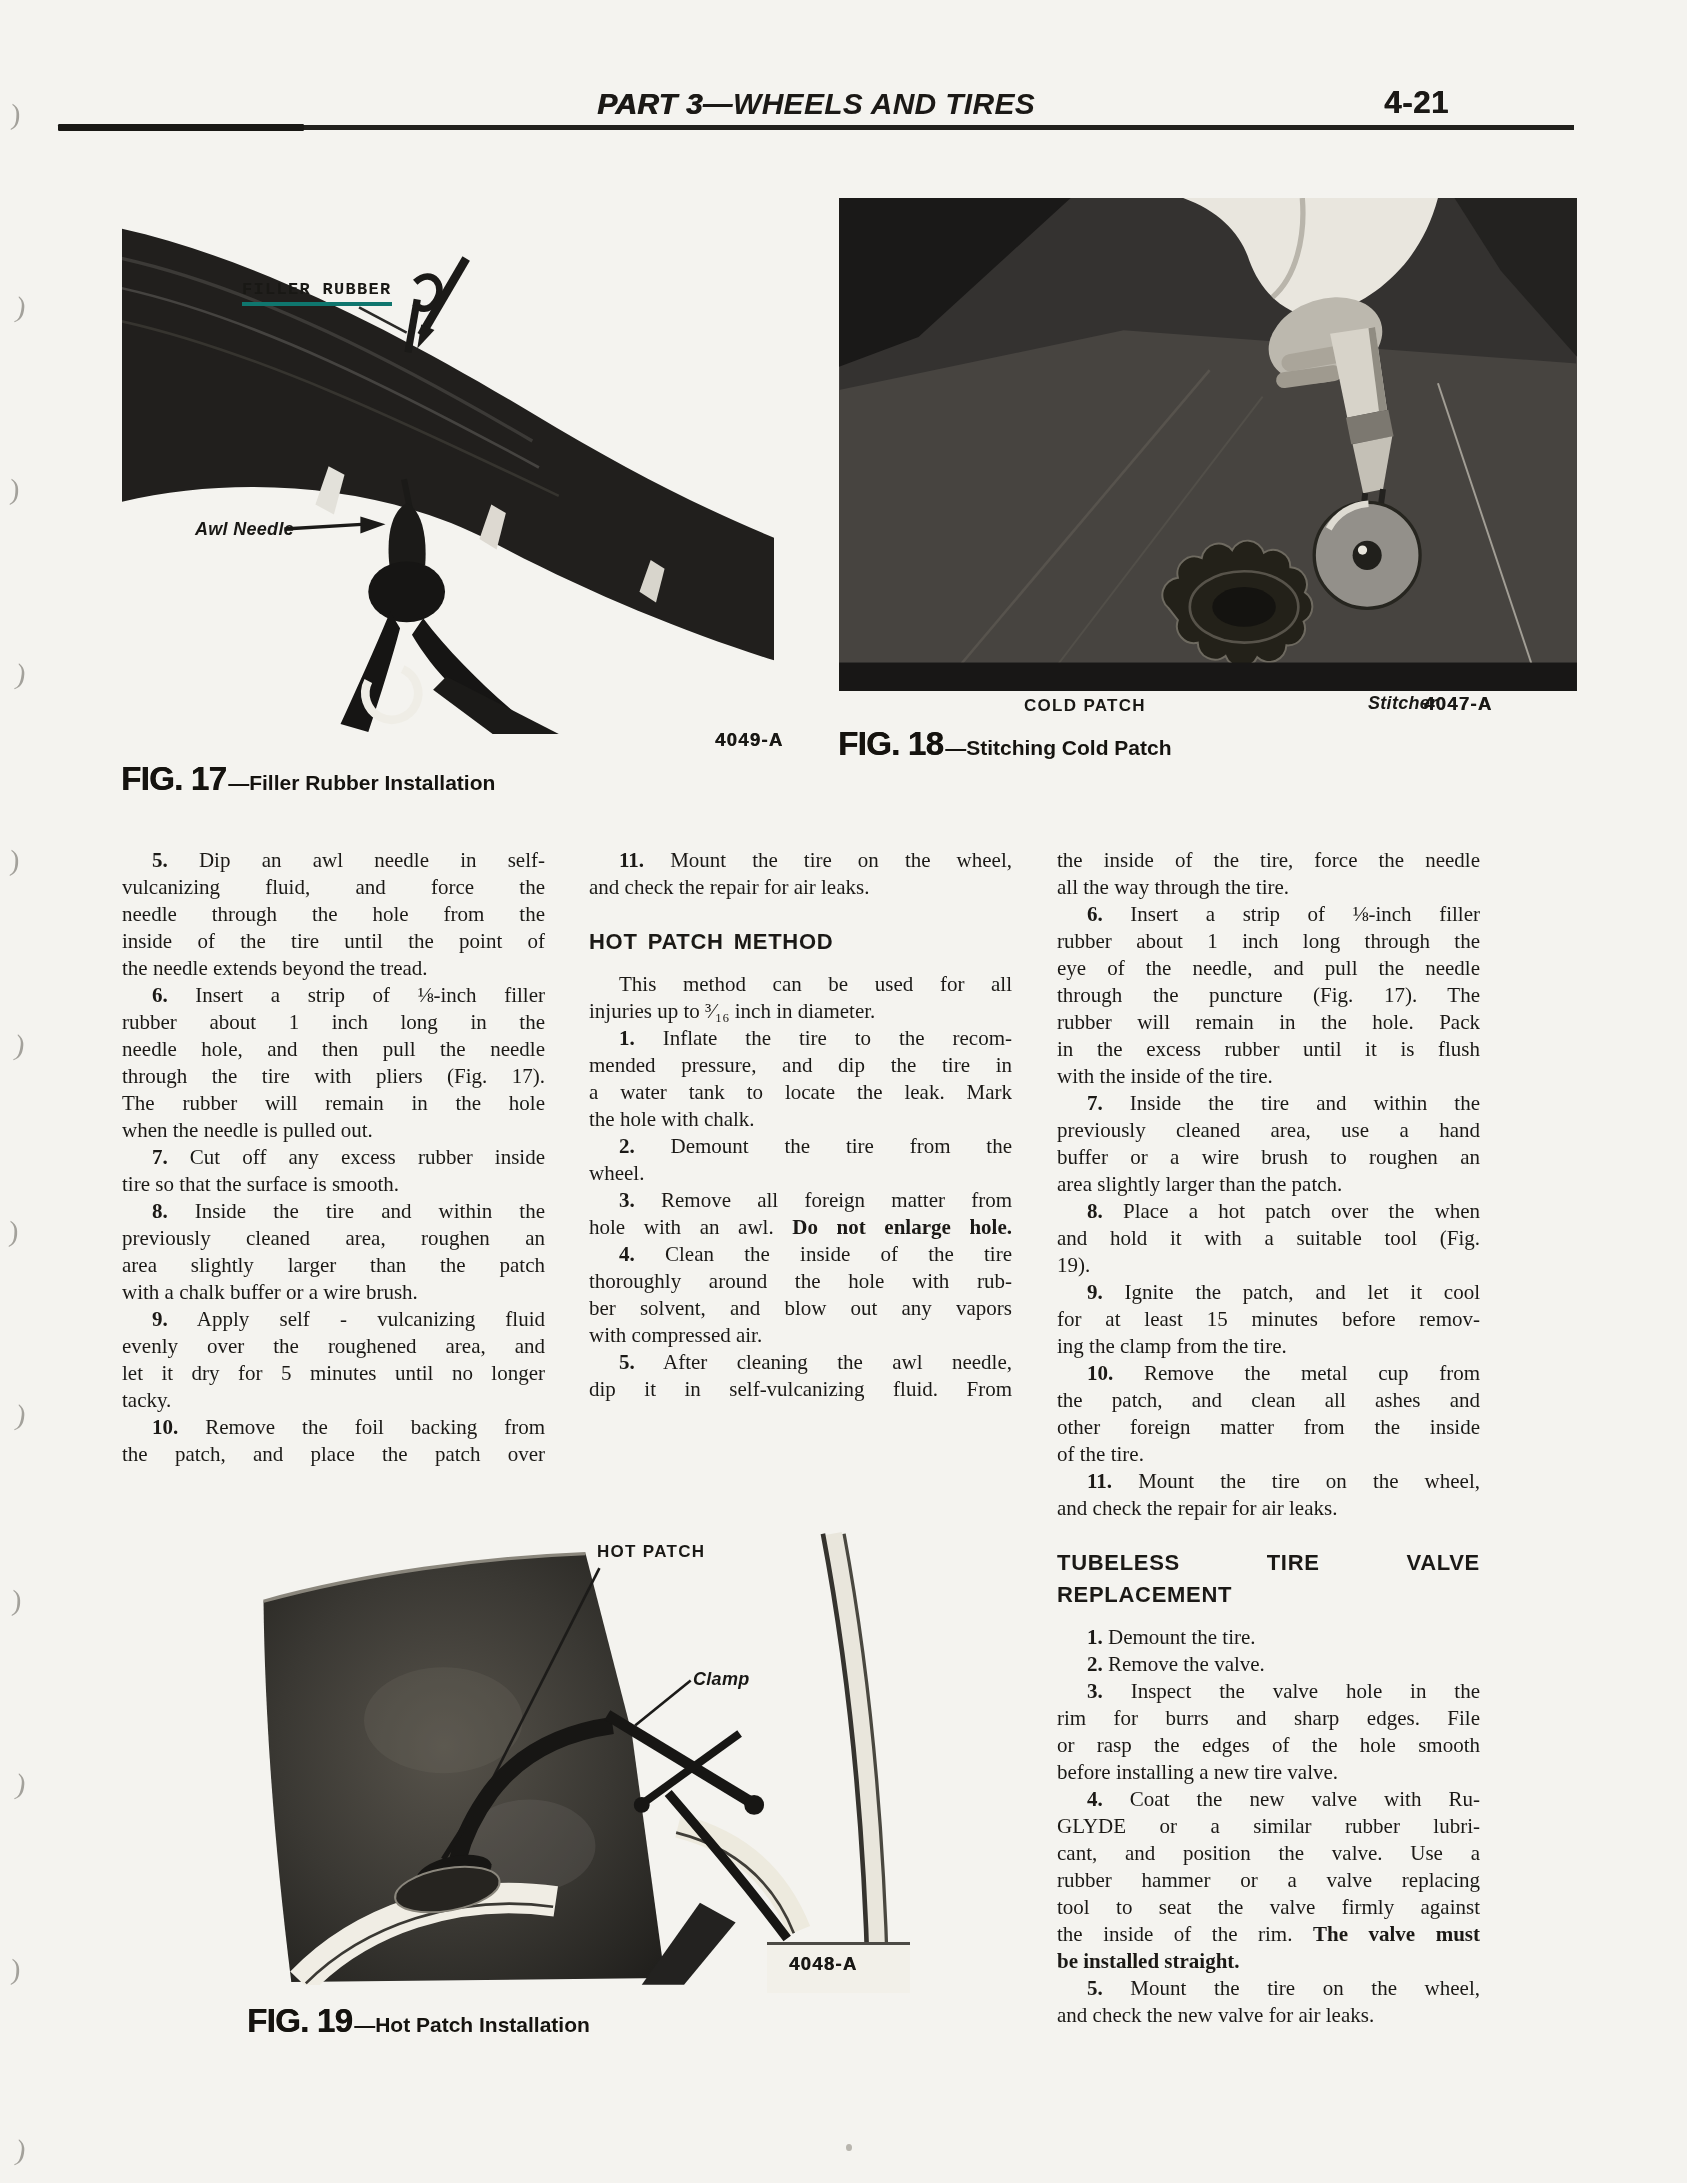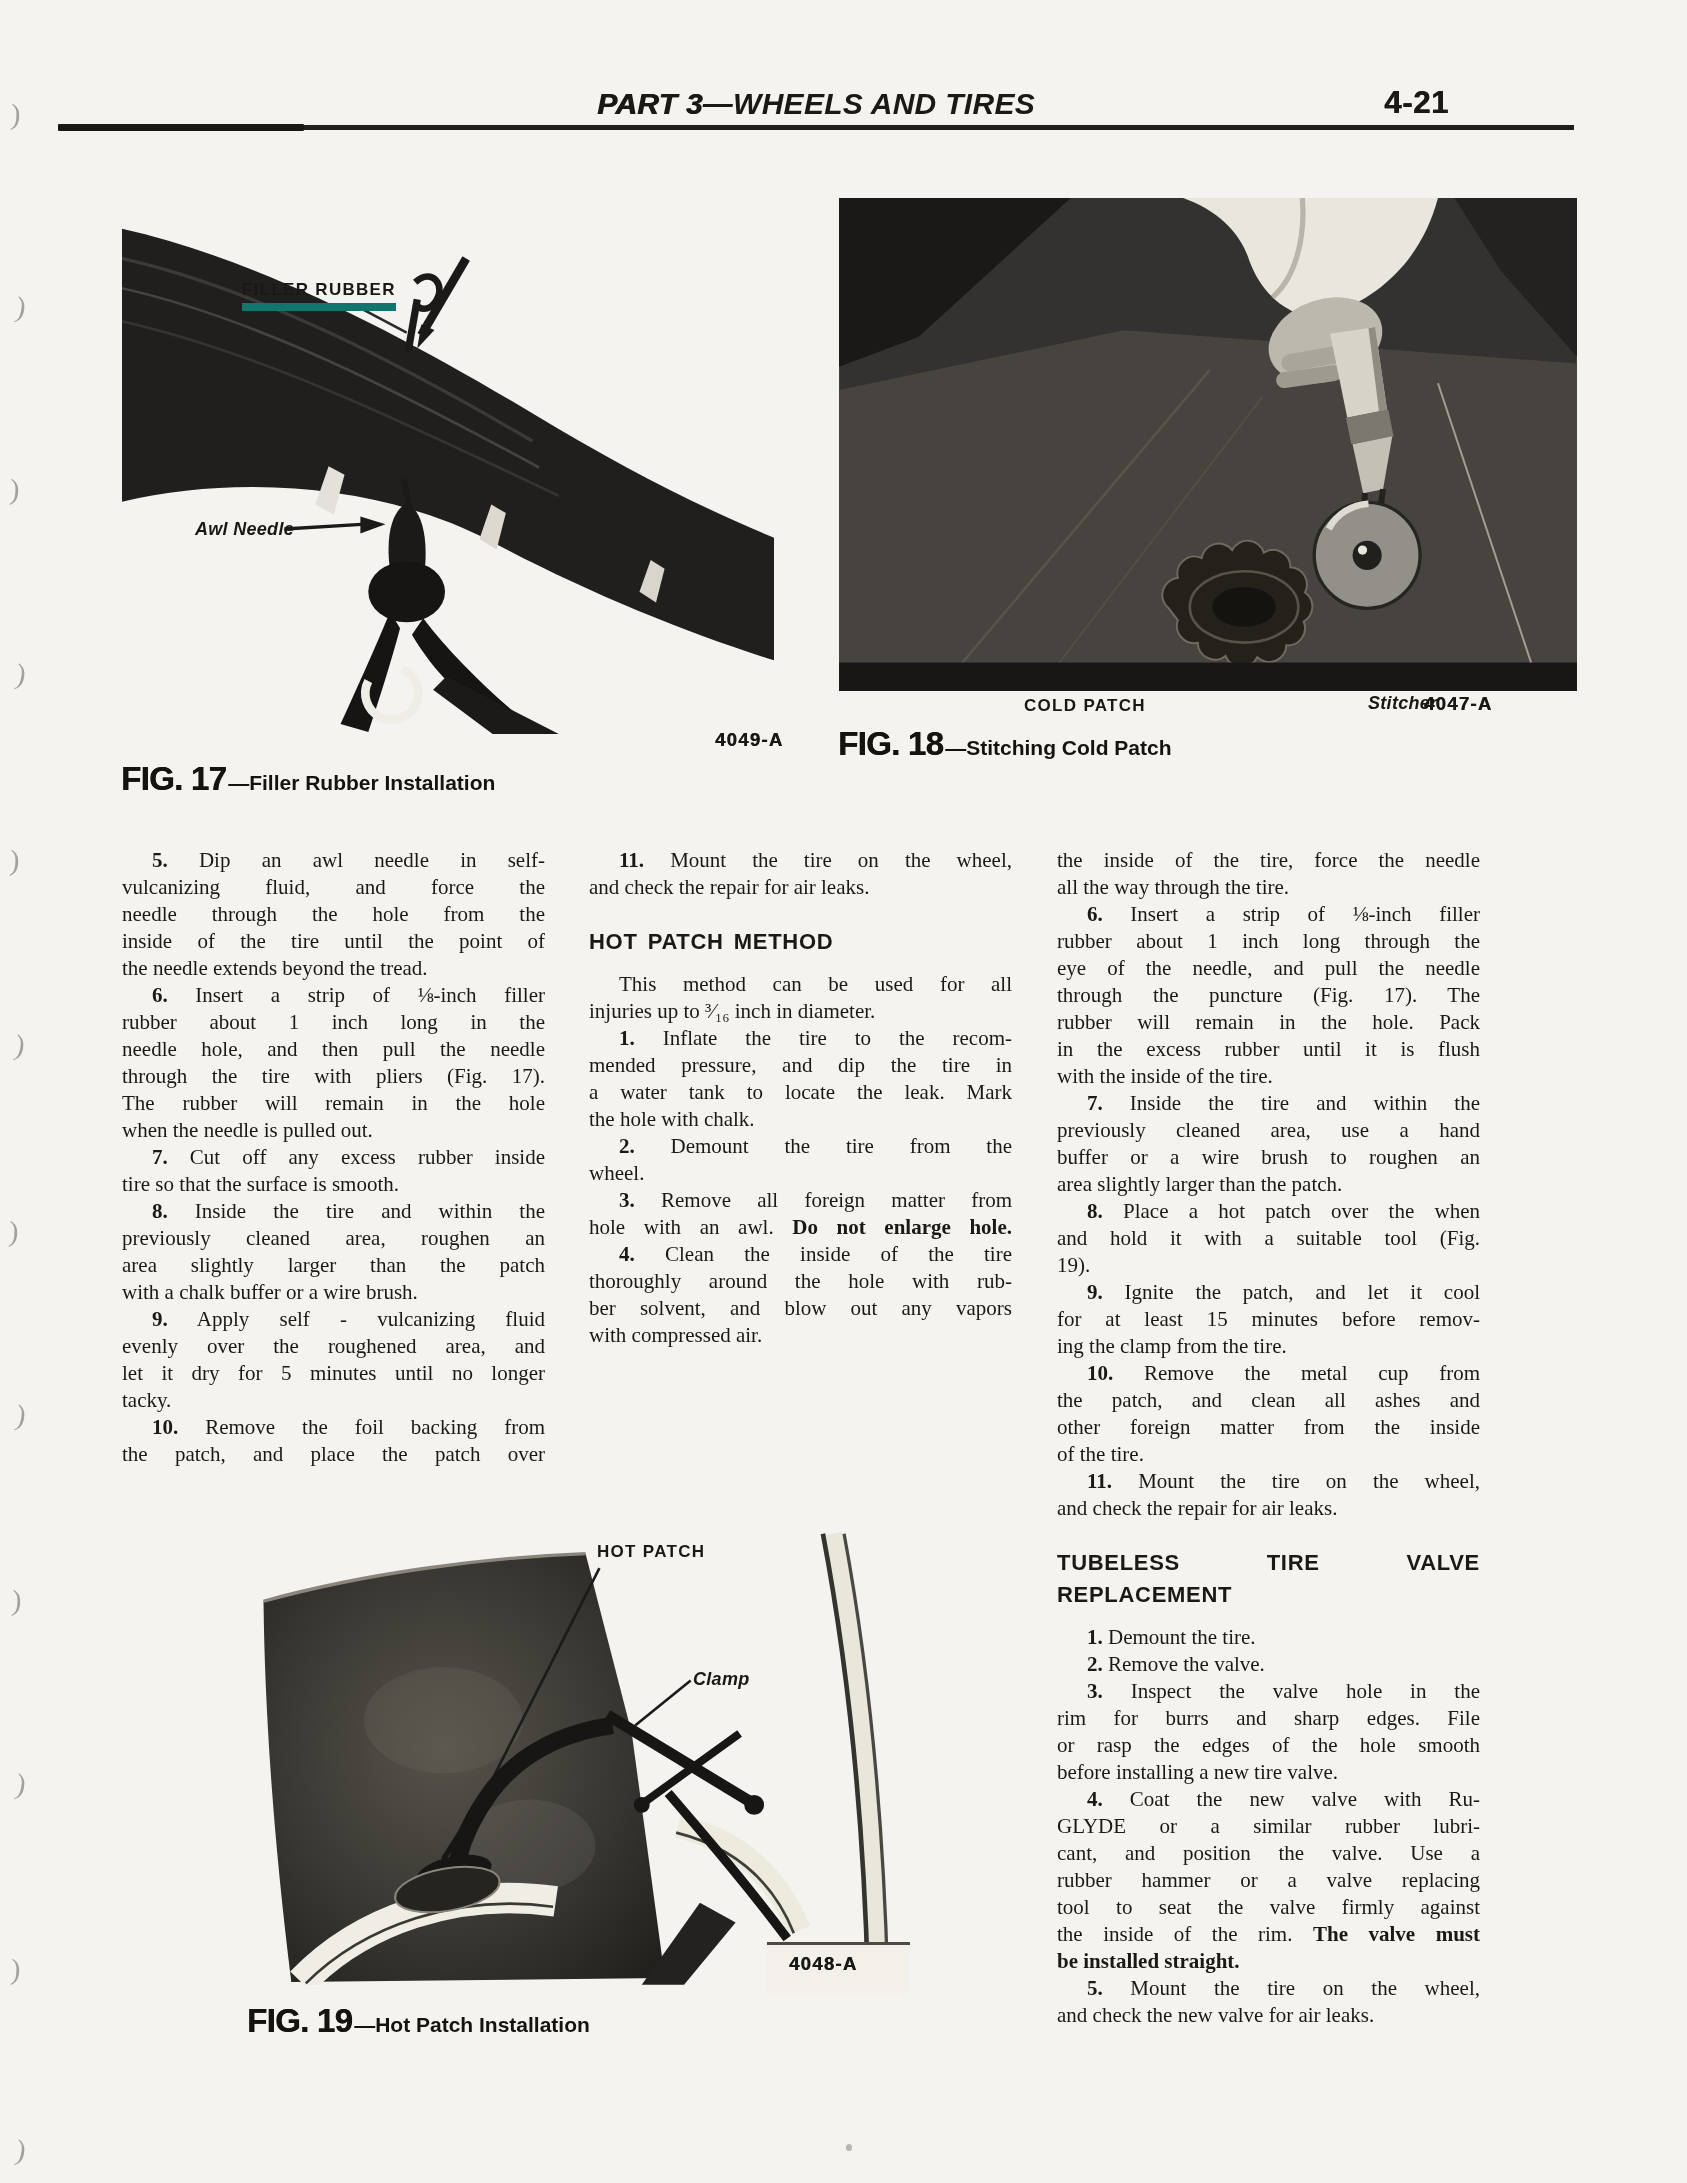--- a/index.html
+++ b/index.html
@@ -39,21 +39,21 @@
   
   .fig-caption { position:absolute; white-space:nowrap;
     font-family:"Liberation Sans","DejaVu Sans",sans-serif; font-weight:bold; color:#15130f; }
   .fig-num  { font-size:33px; letter-spacing:-0.7px; margin-right:2px; text-shadow:0.5px 0 0 currentColor; }
   .fig-rest { font-size:21px; }
   .photo-label { position:absolute; white-space:nowrap;
     font-family:"Liberation Sans","DejaVu Sans",sans-serif; font-weight:bold; color:#191815; }
   .caps  { font-size:17px; letter-spacing:1.3px; }
   .ital  { font-size:18px; font-style:italic; letter-spacing:0.3px; }
   .code  { font-size:18.5px; letter-spacing:1.3px; text-shadow:0.4px 0 0 currentColor; }
-  .underlabel { border-bottom:8px solid #0f766e; padding-bottom:3.3px; }
+  .underlabel { border-bottom:4px solid #0f766e; padding-bottom:3.3px;font-family:Liberation Mono, monospace; }
   .code-patch { position:absolute; left:767px; top:1942px; width:143px; height:48px;
     background:#f2f0e9; border-top:3.3px solid #4c4a45; }
 
   .photo { position:absolute; }
   .mark { position:absolute; font-family:"Liberation Serif",serif;
     font-size:29px; color:#a3a19b; transform:rotate(6deg); }
   .dot { position:absolute; left:846px; top:2144px; width:6px; height:7.3px;
     background:#b8b5ae; border-radius:50%; }
 </style>
 </head>
@@ -235,20 +235,24 @@
       <div class="para">
         <div class="line j ind"><span class="b">3.</span><span> Remove all foreign matter from</span></div>
         <div class="line j"><span>hole with an awl. </span><span class="b">Do not enlarge hole.</span></div>
       </div>
       <div class="para">
         <div class="line j ind"><span class="b">4.</span><span> Clean the inside of the tire</span></div>
         <div class="line j"><span>thoroughly around the hole with rub-</span></div>
         <div class="line j"><span>ber solvent, and blow out any vapors</span></div>
         <div class="line"><span>with compressed air.</span></div>
       </div>
+      <div class="para">
+        <div class="line j ind"><span class="b">5.</span><span> After cleaning the awl needle,</span></div>
+        <div class="line j"><span>dip it in self-vulcanizing fluid. From</span></div>
+      </div>
     </div>
   <div class="col" id="col3">
       <div class="para">
         <div class="line j"><span>the inside of the tire, force the needle</span></div>
         <div class="line"><span>all the way through the tire.</span></div>
       </div>
       <div class="para">
         <div class="line j ind"><span class="b">6.</span><span> Insert a strip of ⅛-inch filler</span></div>
         <div class="line j"><span>rubber about 1 inch long through the</span></div>
         <div class="line j"><span>eye of the needle, and pull the needle</span></div>

